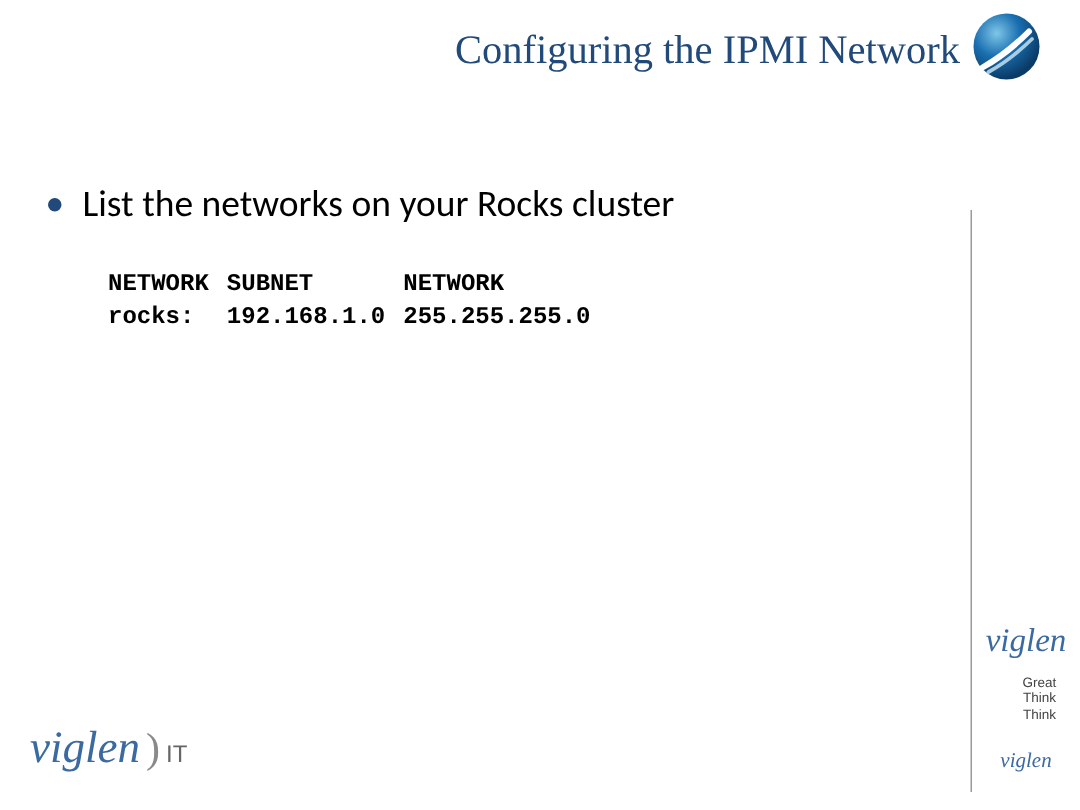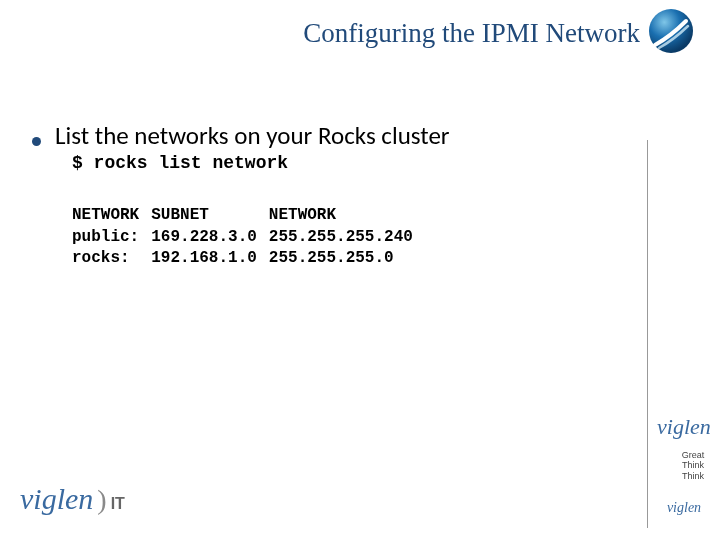--- a/index.html
+++ b/index.html
@@ -38,21 +38,22 @@
   }
   .logo-top svg { width: 100%; height: 100%; }
   .body-area {
     position: absolute;
     top: 120px;
     left: 32px;
     right: 100px;
   }
   .bullet-row {
     display: flex;
-    align-items: center;
+    align-items: flex-start;
+    margin-bottom: 28px;
   }
   .bullet-dot {
     width: 9px;
     height: 9px;
     background: #214a7a;
     border-radius: 50%;
     margin-top: 12px;
     margin-right: 14px;
     flex: 0 0 auto;
   }
@@ -104,21 +105,21 @@
   }
   .brand-sep {
     font-family: "Brush Script MT", cursive;
     font-size: 28px;
     color: #8a8a8a;
     margin: 0 2px 0 2px;
   }
   .brand-it {
     font-family: Arial, sans-serif;
     font-size: 16px;
-    font-weight: bold;
+    font-weight: normal;
     color: #666;
     margin-right: 2px;
   }
   .brand-tag {
     font-family: "Brush Script MT","Segoe Script", cursive;
     font-size: 18px;
     color: #888;
     font-style: italic;
     letter-spacing: 0.5px;
   }
@@ -179,35 +180,29 @@
       <path d="M 26 84 Q 55 68 84 40" stroke="#cde8f6" stroke-width="5" fill="none" stroke-linecap="round" opacity="0.8"></path>
     </svg>
   </div>
 
   <div class="body-area">
     <div class="bullet-row">
       <div class="bullet-dot"></div>
       <div class="bullet-text">List the networks on your Rocks cluster</div>
     </div>
 
-    <div class="terminal cmd-block">$ rocks list network</div>
 
     <div class="terminal">
       <div class="table">
         <div class="trow">
           <div class="tcell">NETWORK</div>
           <div class="tcell">SUBNET</div>
           <div class="tcell">NETWORK</div>
         </div>
         <div class="trow">
-          <div class="tcell">public:</div>
-          <div class="tcell">169.228.3.0</div>
-          <div class="tcell">255.255.255.240</div>
-        </div>
-        <div class="trow">
           <div class="tcell">rocks:</div>
           <div class="tcell">192.168.1.0</div>
           <div class="tcell">255.255.255.0</div>
         </div>
       </div>
     </div>
   </div>
 
   <div class="right-strip">
     <div class="viglen-vert">viglen</div>

